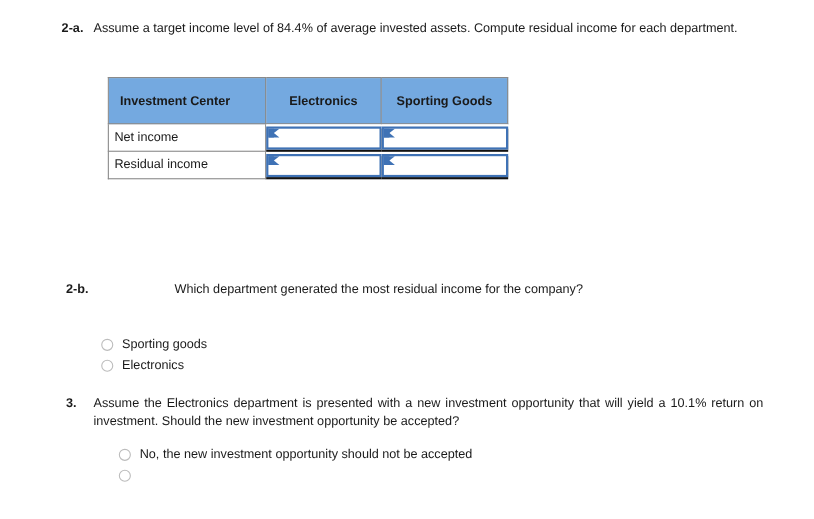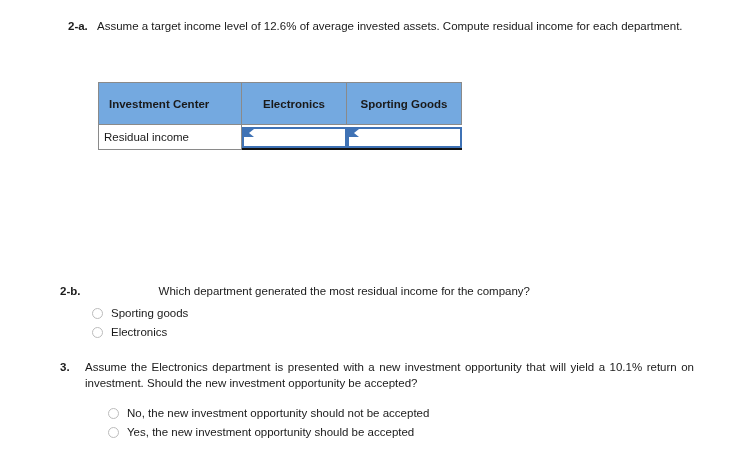--- a/index.html
+++ b/index.html
@@ -31,28 +31,28 @@
   }
   .qtext {
     flex: 1 1 auto;
     line-height: 15.5px;
     text-align: justify;
     text-justify: inter-word;
   }
   .qtext.nojust { text-align: right; }
 
   
-  #q2a { left: 68px; top: 19px; width: 622px; }
+  #q2a { left: 56px; top: 19px; width: 622px; }
   #q2a .qnum { width: 29px; }
 
   
   #income-table {
     position: absolute;
     left: 98px;
-    top: 82px;
+    top: 70px;
     border-collapse: collapse;
     table-layout: fixed;
   }
   #income-table th, #income-table td {
     padding: 0;
     margin: 0;
   }
   .col-a { width: 143px; }
   .col-b { width: 105px; }
   .col-c { width: 115px; }
@@ -120,21 +120,21 @@
     outline: none;
     background: transparent;
     font-family: "Liberation Sans", sans-serif;
     font-size: 11.5px;
     color: #1a1a1a;
     text-align: right;
     padding: 0 2px 0 0;
   }
 
   
-  #q2b { left: 60px; top: 284px; width: 470px; }
+  #q2b { left: 60px; top: 256px; width: 470px; }
   #q2b .qnum { width: 29px; }
 
   
   #q3 { left: 60px; top: 360px; width: 634px; }
   #q3 .qnum { width: 25px; }
 
   
   .optlist { position: absolute; }
   #opts-2b { left: 92px; top: 304px; }
   #opts-3  { left: 108px; top: 404px; }
@@ -159,38 +159,53 @@
     color: #1a1a1a;
     line-height: 15px;
     white-space: nowrap;
   }
 </style>
 </head>
 <body>
 
 <div class="qblock" id="q2a">
   <span class="qnum">2-a.</span>
-  <span class="qtext">Assume a target income level of 12.6% of average invested assets. Compute residual income for each department.</span>
+  <span class="qtext">Assume a target income level of 84.4% of average invested assets. Compute residual income for each department.</span>
 </div>
 
 <table id="income-table">
   <colgroup>
     <col class="col-a">
       <col class="col-b">
       <col class="col-c">
   </colgroup>
   <thead>
     <tr>
       <th class="hdr-a">Investment Center</th>
       <th>Electronics</th>
       <th>Sporting Goods</th>
     </tr>
   </thead>
   <tbody>
 
+    <tr>
+      <td class="rowlabel">Net income</td>
+      <td class="inputcell">
+        <div class="cellbox">
+          <span class="marker"></span>
+          <input class="cellinput" type="text" value="" style="">
+        </div>
+      </td>
+      <td class="inputcell">
+        <div class="cellbox">
+          <span class="marker"></span>
+          <input class="cellinput" type="text" value="" style="">
+        </div>
+      </td>
+    </tr>
 
 
     <tr>
       <td class="rowlabel">Residual income</td>
       <td class="inputcell">
         <div class="cellbox">
           <span class="marker"></span>
           <input class="cellinput" type="text" value="" style="">
         </div>
       </td>
@@ -226,15 +241,14 @@
   <span class="qtext">Assume the Electronics department is presented with a new investment opportunity that will yield a 10.1% return on investment. Should the new investment opportunity be accepted?</span>
 </div>
 
 <div class="optlist" id="opts-3">
   <label class="opt">
     <span class="radio"></span>
     <span class="optlabel">No, the new investment opportunity should not be accepted</span>
   </label>
   <label class="opt">
     <span class="radio"></span>
-    <span class="optlabel">Yes, the new investment opportunity should be accepted</span>
   </label>
 </div>
 
 </body></html>

